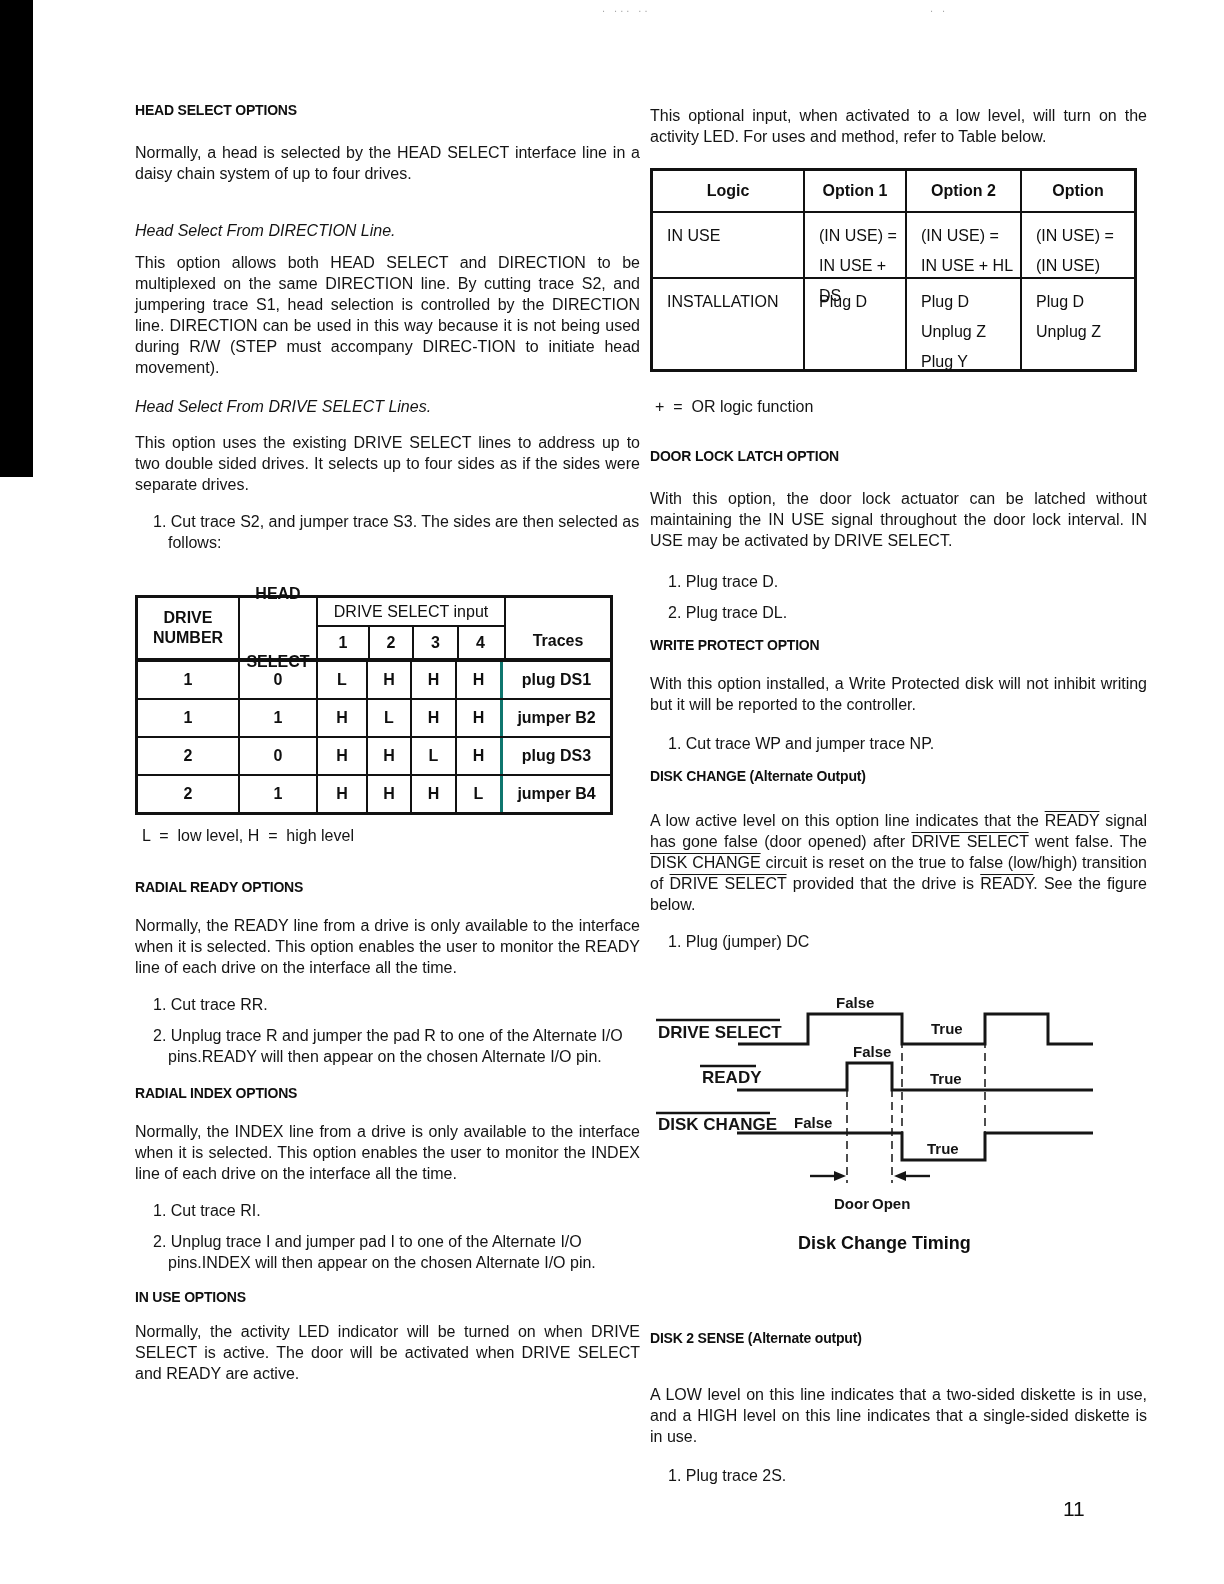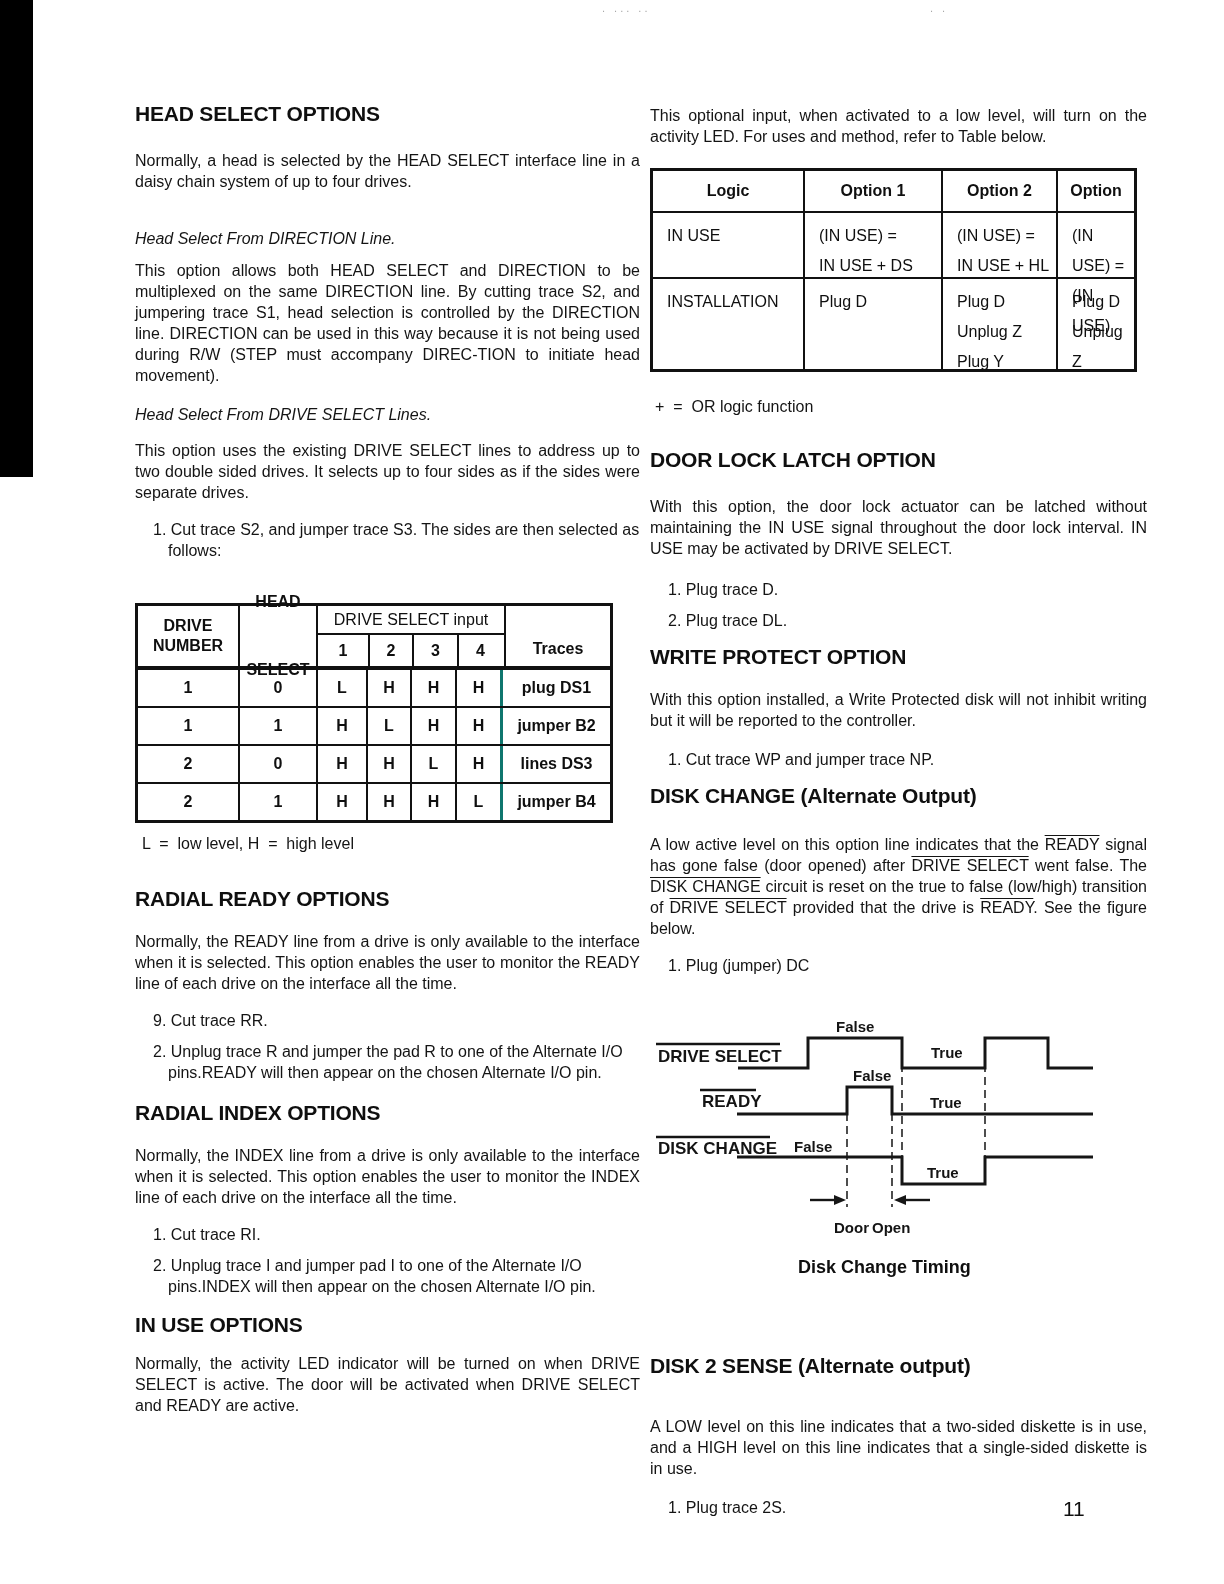--- a/index.html
+++ b/index.html
@@ -12,21 +12,21 @@
   .page { position: absolute; inset: 0; background: #ffffff; }
   .scan-bar { position: absolute; left: 0; top: 0; width: 33px; height: 477px; background: #000000; }
   .noise { position: absolute; color: #a8a8a8; font-size: 11px; letter-spacing: 3px; }
   .noise1 { left: 602px; top: 2px; }
   .noise2 { left: 930px; top: 2px; }
 
   .col { position: absolute; top: 100px; }
   .col-left  { left: 135px; width: 505px; }
   .col-right { left: 650px; width: 497px; }
 
-  .h1 { font-size: 21px; font-weight: bold; letter-spacing: -0.2px; color: #0f0f0f; }
+  .h1 { font-size: 14px; font-weight: bold; letter-spacing: -0.2px; color: #0f0f0f; }
   .para { font-size: 16px; line-height: 21px; text-align: justify; }
   .subhead { font-size: 16px; font-style: italic; }
   .li { font-size: 16px; line-height: 21px; padding-left: 33px; text-indent: -15px; }
   .note { font-size: 16px; white-space: pre; }
   .ov { text-decoration: overline; }
 
   
   .tbl { border: 3px solid #111; color: #0f0f0f; }
   .hs-table { margin-top: 42px; width: 478px; }
   .hs-header { display: flex; border-bottom: 2px solid #111; height: 62px; }
@@ -51,21 +51,21 @@
   .hs-d3 { width: 50px; border-left: 2px solid #111; }
   .hs-d4 { width: 44px; border-left: 2px solid #111; }
   .hs-d5 { width: 45px; border-left: 2px solid #111; }
   .hs-d6 { width: 45px; border-left: 2px solid #111; }
   .hs-d7 { flex: 1; border-left: 3px solid #0f766e; }
 
   
   .iu-table { margin-top: 21px; width: 487px; }
   .iu-row { display: flex; border-top: 2px solid #111; }
   .iu-row:first-child { border-top: none; }
-  .iu-c1 { width: 150px; } .iu-c2 { width: 138px; border-left: 2px solid #111; }
+  .iu-c1 { width: 150px; } .iu-c2 { width: 102px; border-left: 2px solid #111; }
   .iu-c3 { width: 115px; border-left: 2px solid #111; } .iu-c4 { flex: 1; border-left: 2px solid #111; }
   .iu-head { height: 40px; text-align: right; }
   .iu-head > div { display: flex; align-items: center; justify-content: center; font-weight: bold; font-size: 16px; }
   .iu-body > div { font-weight: normal; font-size: 16px; line-height: 30px; padding: 8px 0 0 14px; }
   .iu-inuse { height: 66px; }
   .iu-install { height: 92px; }
 
   .svg-wrap { margin-top: 26px; }
   .pageno { position: absolute; left: 1063px; top: 1497px; font-size: 21px; font-weight: normal; color: #0f0f0f; }
 
@@ -133,37 +133,37 @@
         <div class="hs-cell hs-d6">H</div>
         <div class="hs-cell hs-d7">jumper B2</div>
       </div>
       <div class="hs-row">
         <div class="hs-cell hs-d1">2</div>
         <div class="hs-cell hs-d2">0</div>
         <div class="hs-cell hs-d3">H</div>
         <div class="hs-cell hs-d4">H</div>
         <div class="hs-cell hs-d5">L</div>
         <div class="hs-cell hs-d6">H</div>
-        <div class="hs-cell hs-d7">lines DS3</div>
+        <div class="hs-cell hs-d7">plug DS3</div>
       </div>
       <div class="hs-row">
         <div class="hs-cell hs-d1">2</div>
         <div class="hs-cell hs-d2">1</div>
         <div class="hs-cell hs-d3">H</div>
         <div class="hs-cell hs-d4">H</div>
         <div class="hs-cell hs-d5">H</div>
         <div class="hs-cell hs-d6">L</div>
         <div class="hs-cell hs-d7">jumper B4</div>
       </div>
     </div>
     <div class="note mt12 ml7">L  =  low level, H  =  high level</div>
 
     <div class="h1 mt34">RADIAL READY OPTIONS</div>
     <div class="para mt20">Normally, the READY line from a drive is only available to the interface when it is selected. This option enables the user to monitor the READY line of each drive on the interface all the time.</div>
-    <div class="li mt16">9. Cut trace RR.</div>
+    <div class="li mt16">1. Cut trace RR.</div>
     <div class="li mt10">2. Unplug trace R and jumper the pad R to one of the Alternate I/O pins.READY will then appear on the chosen Alternate I/O pin.</div>
 
     <div class="h1 mt18">RADIAL INDEX OPTIONS</div>
     <div class="para mt20">Normally, the INDEX line from a drive is only available to the interface when it is selected. This option enables the user to monitor the INDEX line of each drive on the interface all the time.</div>
     <div class="li mt16">1. Cut trace RI.</div>
     <div class="li mt10">2. Unplug trace I and jumper pad I to one of the Alternate I/O pins.INDEX will then appear on the chosen Alternate I/O pin.</div>
 
     <div class="h1 mt16">IN USE OPTIONS</div>
     <div class="para mt16">Normally, the activity LED indicator will be turned on when DRIVE SELECT is active. The door will be activated when DRIVE SELECT and READY are active.</div>
   </div>

